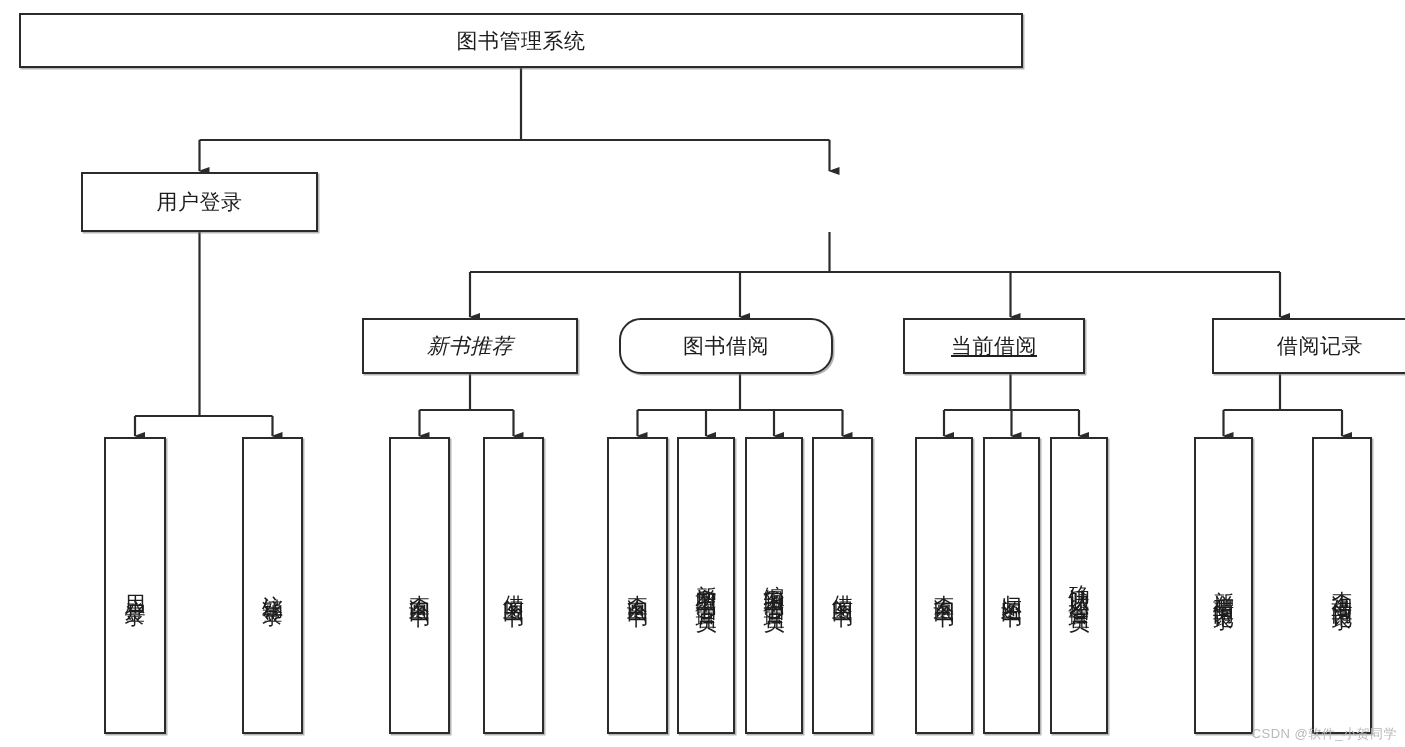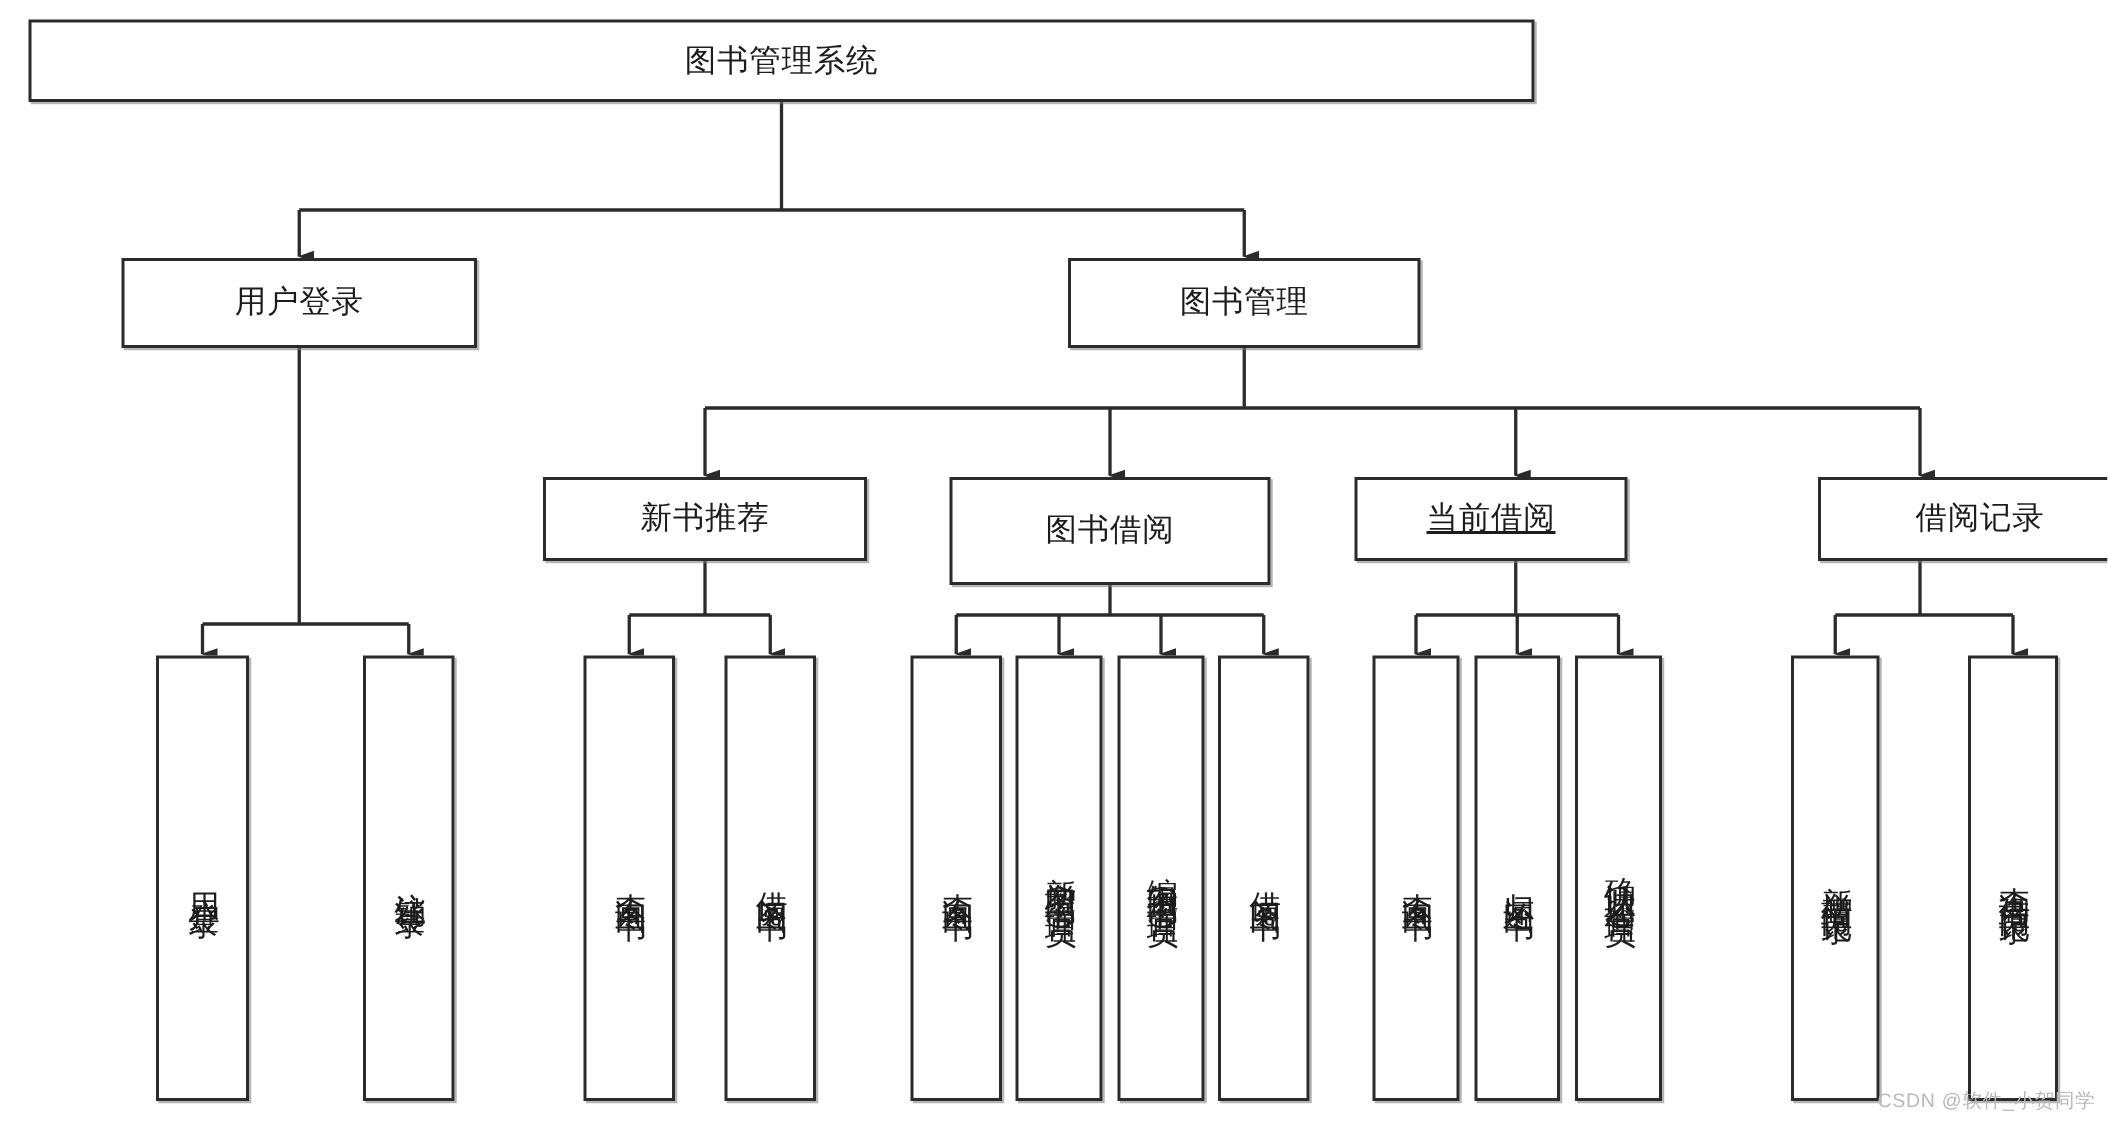--- a/index.html
+++ b/index.html
@@ -117,28 +117,25 @@
       </g>
   </svg>
 
   <div class="node node-h node-root" style="left: 19px; top: 13px; width: 1004px; height: 55px;">
     <span>图书管理系统</span>
   </div>
 
   <div class="node node-h" style="left: 81px; top: 172px; width: 237px; height: 60px;">
     <span>用户登录</span>
   </div>
-  <div class="node node-h" style="left: 712px; top: 172px; width: 235px; height: 60px;">
-    <span>图书管理</span>
-  </div>
 
-  <div class="node node-h" style="left: 362px; top: 318px; width: 216px; height: 56px;">
+  <div class="node node-h" style="left: 362px; top: 318px; width: 216px; height: 56px; font-style: italic;">
     <span>新书推荐</span>
   </div>
-  <div class="node node-h" style="left: 633px; top: 318px; width: 214px; height: 72px;">
+  <div class="node node-h" style="left: 619px; top: 318px; width: 214px; height: 56px; border-radius: 22px;">
     <span>图书借阅</span>
   </div>
   <div class="node node-h" style="left: 903px; top: 318px; width: 182px; height: 56px; text-decoration: underline;">
     <span>当前借阅</span>
   </div>
   <div class="node node-h" style="left: 1172px; top: 318px; width: 216px; height: 56px; margin-left: 40px;">
     <span>借阅记录</span>
   </div>
 
   <div class="node node-v" style="left: 104px; top: 437px; width: 62px; height: 297px;">

